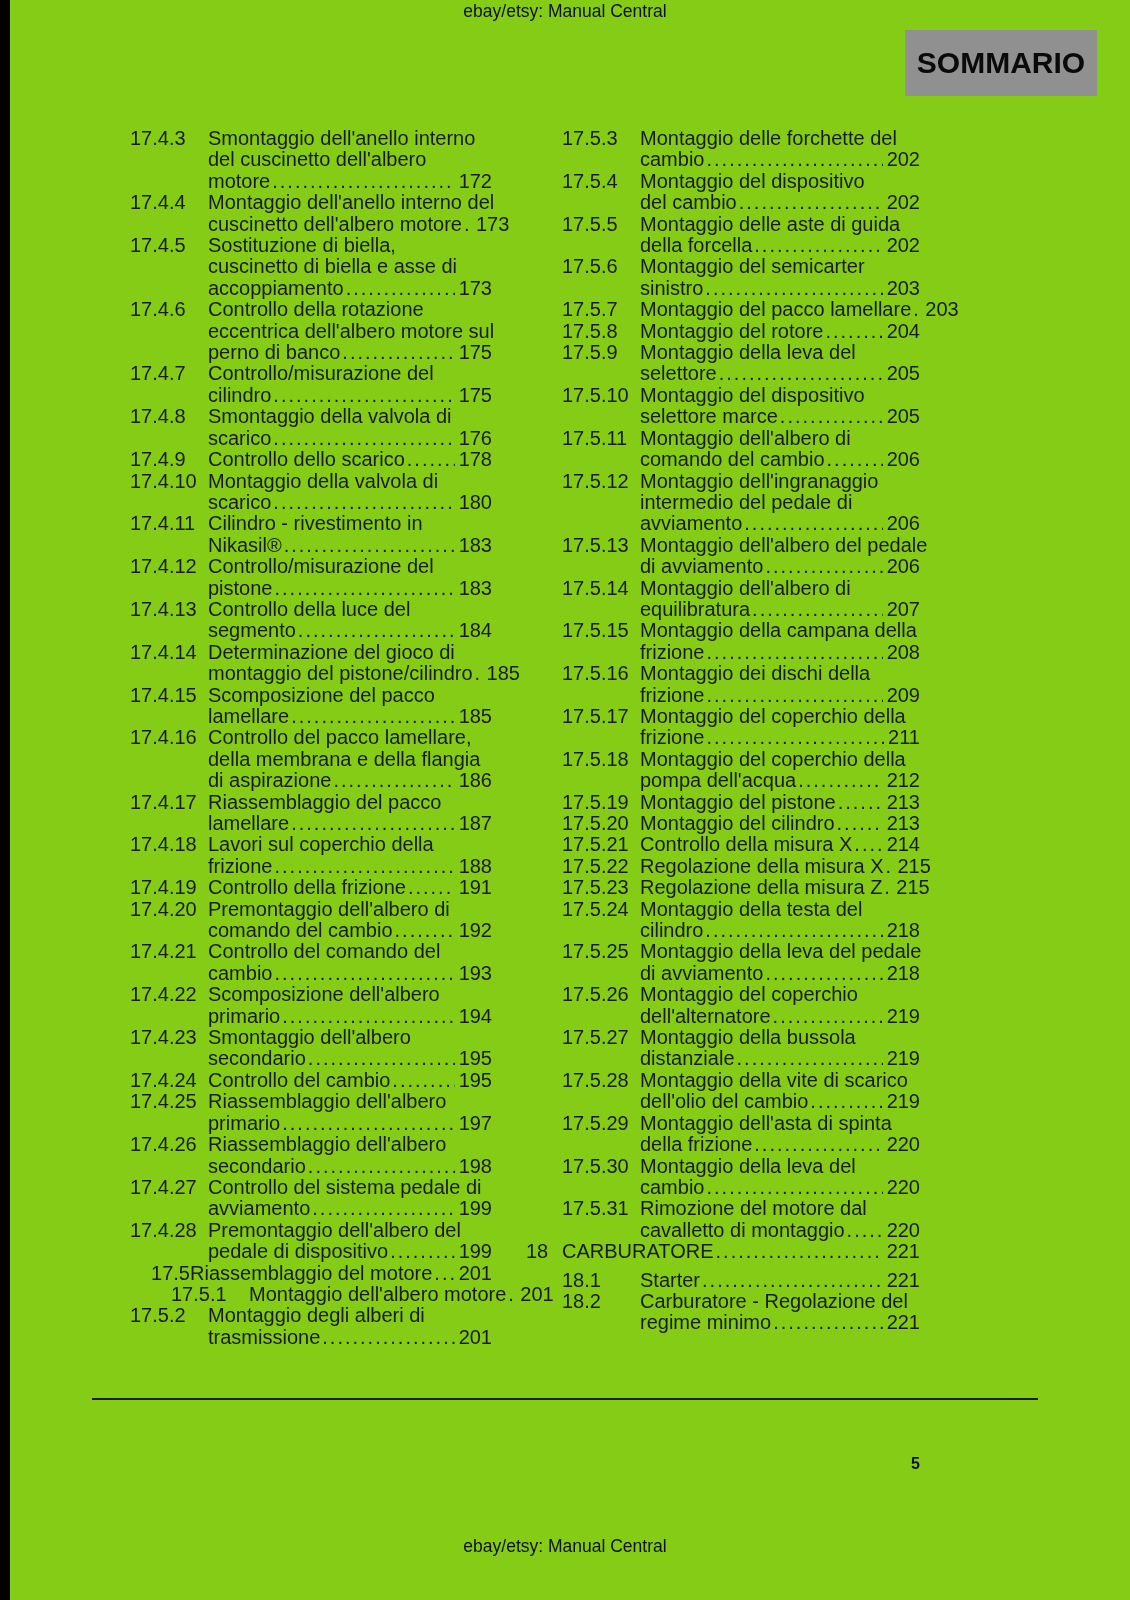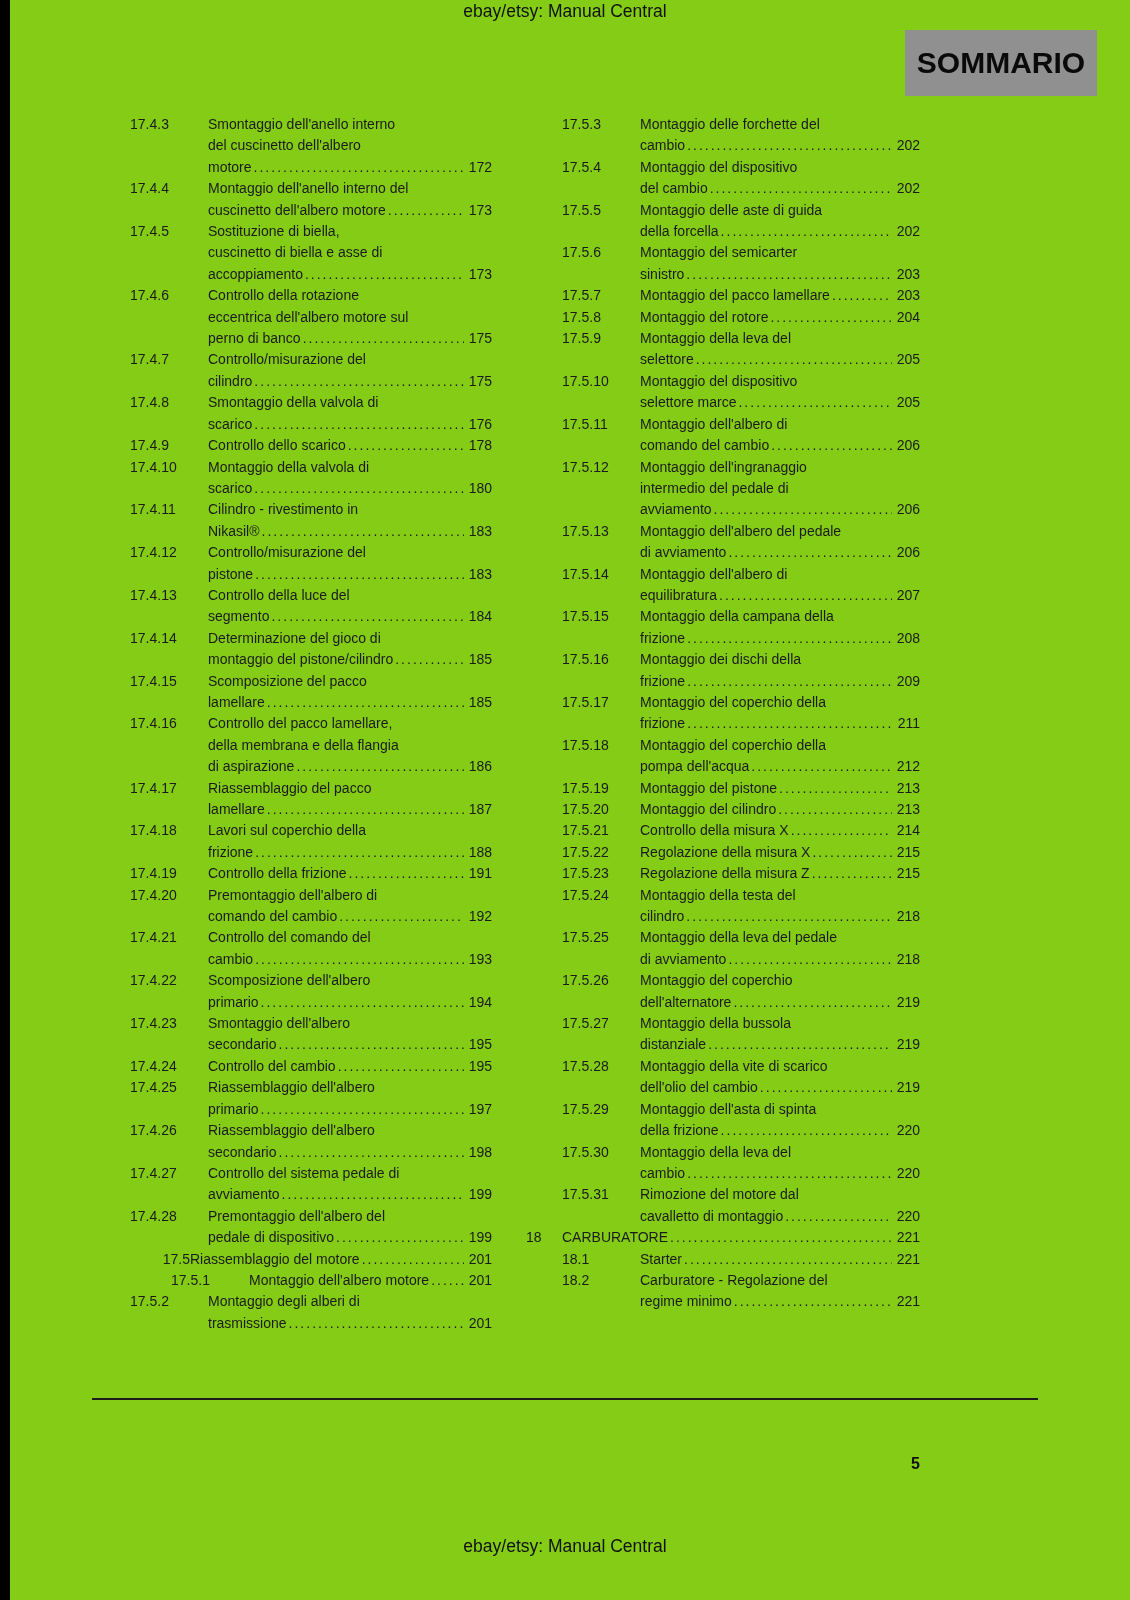--- a/index.html
+++ b/index.html
@@ -24,22 +24,22 @@
 
   .sommario {
     position: absolute; left: 905px; top: 8px;
     width: 192px; height: 66px;
     background: #909090;
     display: flex; align-items: center; justify-content: center;
     font-size: 30px; font-weight: bold; color: #0a0a0a; margin-top: 22px;
   }
 
   .col {
-    position: absolute; top: 114px;
-    font-size: 14px; line-height: 21.4px;
+    position: absolute; top: 128px;
+    font-size: 20px; line-height: 21.4px;
   }
   .col-left  { left: 130px; width: 362px; }
   .col-right { left: 526px; width: 394px; }
 
   .entry { display: flex; align-items: flex-start; }
   .entry .num { width: 78px; flex: none; }
   .entry .body { flex: 1 1 auto; min-width: 0; }
 
   .line { white-space: nowrap; }
   .line.last { display: flex; align-items: baseline; }
@@ -48,21 +48,21 @@
     flex: 1 1 auto; min-width: 8px; overflow: hidden;
     letter-spacing: 2px; margin: 0 4px 0 2px;
   }
   .pg { flex: none; min-width: 24px; text-align: right; }
 
   
   .col-left  .entry.lvl2 .num { width: 60px; text-align: right; }
   .col-right .entry.lvl3 { margin-left: 36px; justify-content: center; }
   .col-right .entry.lvl2 .num { width: 36px; }
   .entry.lvl2 { }
-  .entry.lvl2 + .entry { }
+  .entry.lvl2 + .entry { margin-top: 7px; }
   .col-left .entry.lvl2 { margin-top: 0; }
   .col-left .entry.lvl2 + .entry { margin-top: 0; margin-left: 41px; }
 
   .divider {
     position: absolute; left: 92px; right: 92px; top: 1398px;
     height: 2px; background: #1c1c1c;
   }
 
   .pagenum {
     position: absolute; top: 1455px; left: 880px; width: 40px;

